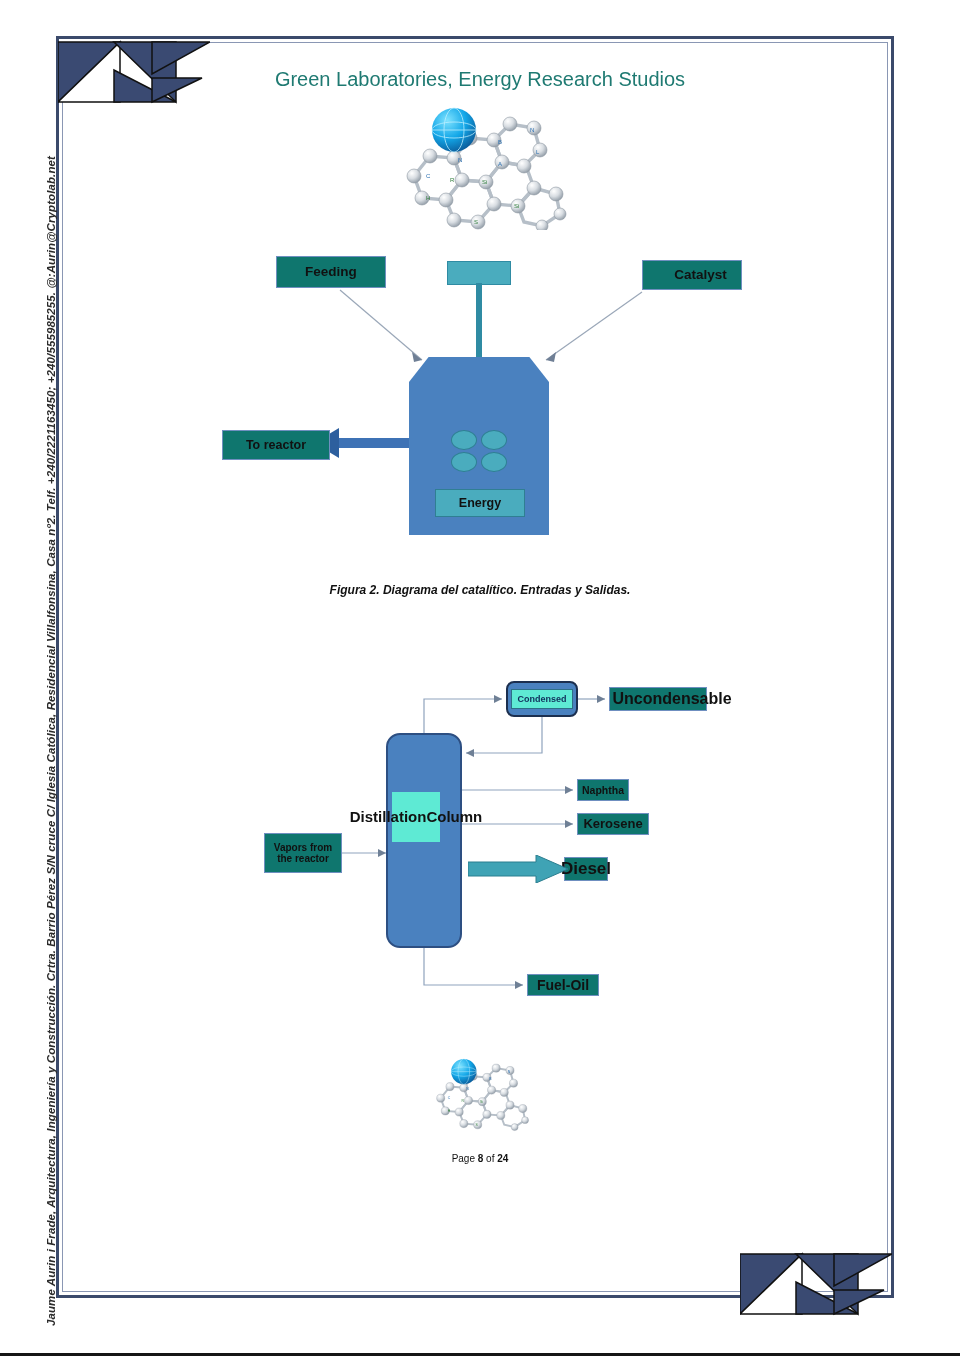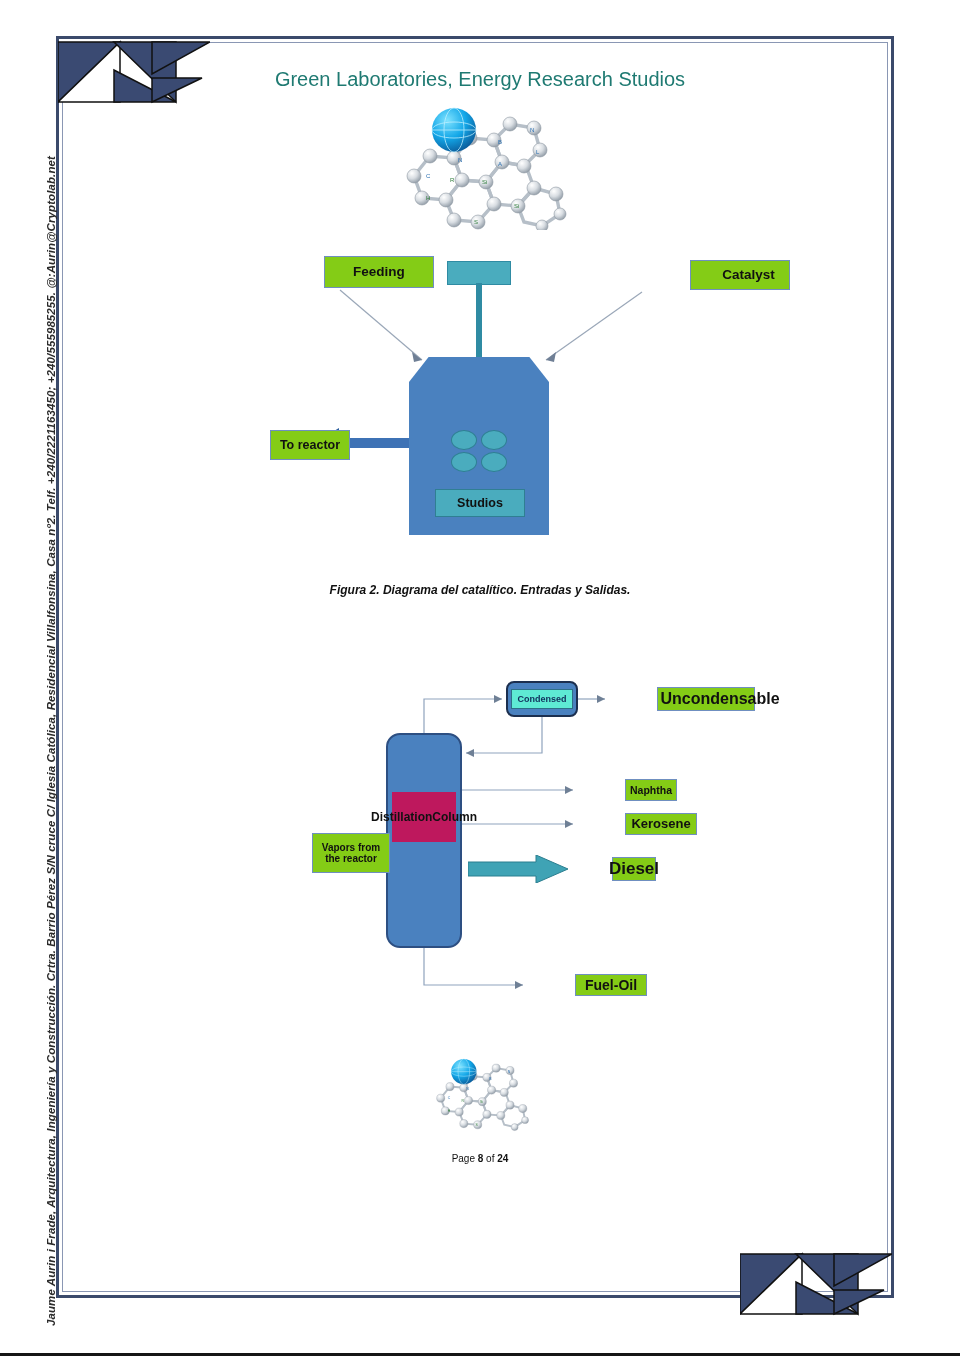--- a/index.html
+++ b/index.html
@@ -86,38 +86,37 @@
 
   
   .molecule { position: absolute; }
   .mol-big { left: 392px; top: 104px; width: 180px; height: 126px; }
   .mol-small { left: 428px; top: 1046px; width: 104px; height: 94px; }
 
   
   .lbl {
     position: absolute;
     box-sizing: border-box;
-    background: #84cc16;
+    background: #0f766e;
     border: 1px solid #6f8fc0;
     display: flex;
     align-items: center;
     justify-content: center;
     color: #111111;
     font-weight: bold;
     font-family: "Liberation Sans", sans-serif;
     line-height: 1.15;
     text-align: center;
-    margin-left: 48px;
   }
 
   
   #fig1 { position: absolute; left: 0; top: 0; width: 960px; height: 600px; }
   .f1-feeding  { left: 276px; top: 256px; width: 110px; height: 32px; font-size: 13.5px; }
   .f1-catalyst { left: 642px; top: 260px; width: 100px; height: 30px; font-size: 13.5px; padding-left: 17px; }
-  .f1-toreactor{ left: 222px; top: 430px; width: 80px;  height: 30px; font-size: 12.5px; }
+  .f1-toreactor{ left: 222px; top: 430px; width: 108px;  height: 30px; font-size: 12.5px; }
 
   .f1-tank {
     position: absolute;
     left: 409px;
     top: 357px;
     width: 140px;
     height: 178px;
     background: #4a81bf;
     clip-path: polygon(0 14%, 14% 0, 86% 0, 100% 14%, 100% 100%, 0 100%);
   }
@@ -192,27 +191,27 @@
     height: 215px;
     background: #4a81bf;
     border: 2px solid #2d4f82;
     border-radius: 14px;
     box-sizing: border-box;
   }
   .f2-column-label {
     position: absolute;
     left: 392px;
     top: 792px;
-    width: 64px;
+    width: 48px;
     height: 50px;
-    background: #be185d;
+    background: #5eead4;
     display: flex;
     align-items: center;
     justify-content: center;
-    font-size: 12px;
+    font-size: 15px;
     font-weight: bold;
     color: #111;
     text-align: center;
     line-height: 1.2;
   }
   .f2-condenser {
     position: absolute;
     left: 506px;
     top: 681px;
     width: 72px;
@@ -374,21 +373,21 @@
     <div class="lbl f1-catalyst">Catalyst</div>
     <div class="lbl f1-toreactor">To reactor</div>
 
     <div class="f1-motor"></div>
     <div class="f1-shaft"></div>
     <div class="f1-tank"></div>
     <div class="f1-blade bl-tl"></div>
     <div class="f1-blade bl-tr"></div>
     <div class="f1-blade bl-bl"></div>
     <div class="f1-blade bl-br"></div>
-    <div class="f1-mixture">Studios</div>
+    <div class="f1-mixture">Energy</div>
 
     <div class="fig-caption cap1">Figura 2. Diagrama del catalítico. Entradas y Salidas.</div>
   </div>
 
   <div id="fig2">
 
     <svg style="position:absolute;left:0;top:0;width:960px;height:1020px;">
       <g stroke="#8fa3bd" stroke-width="1.2" fill="none">
 
         <path d="M424,733 L424,699 L502,699"></path>

